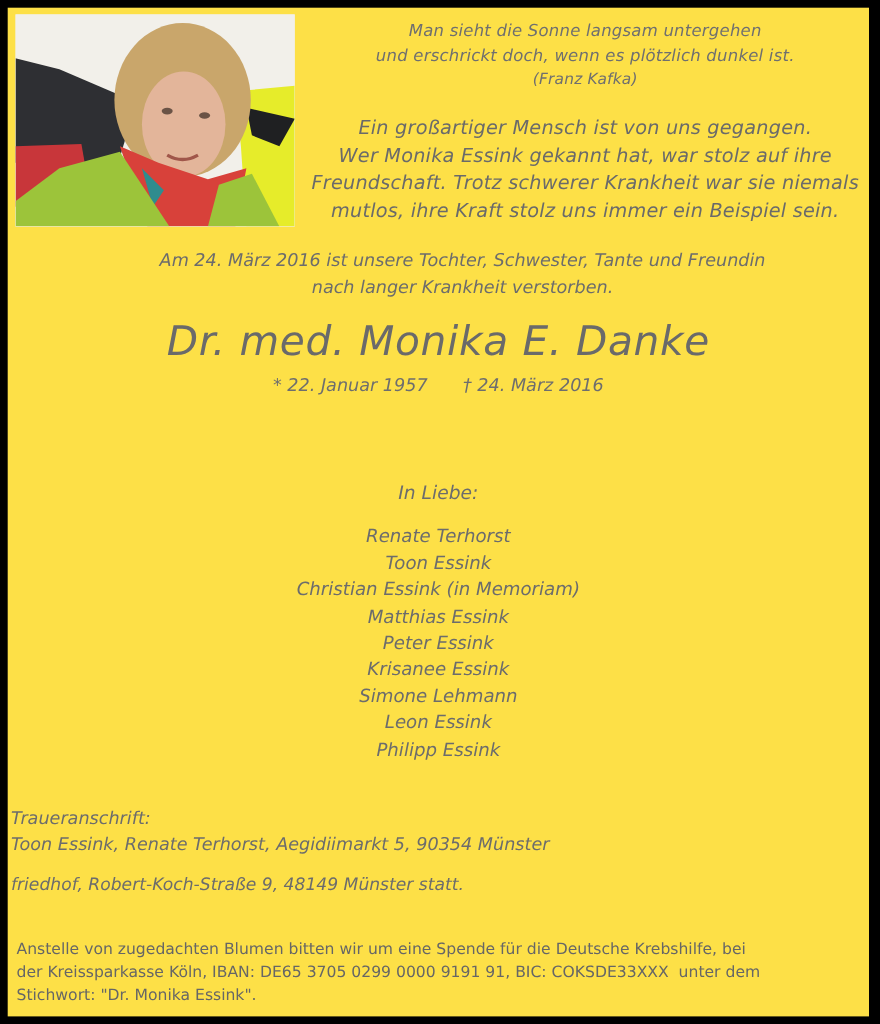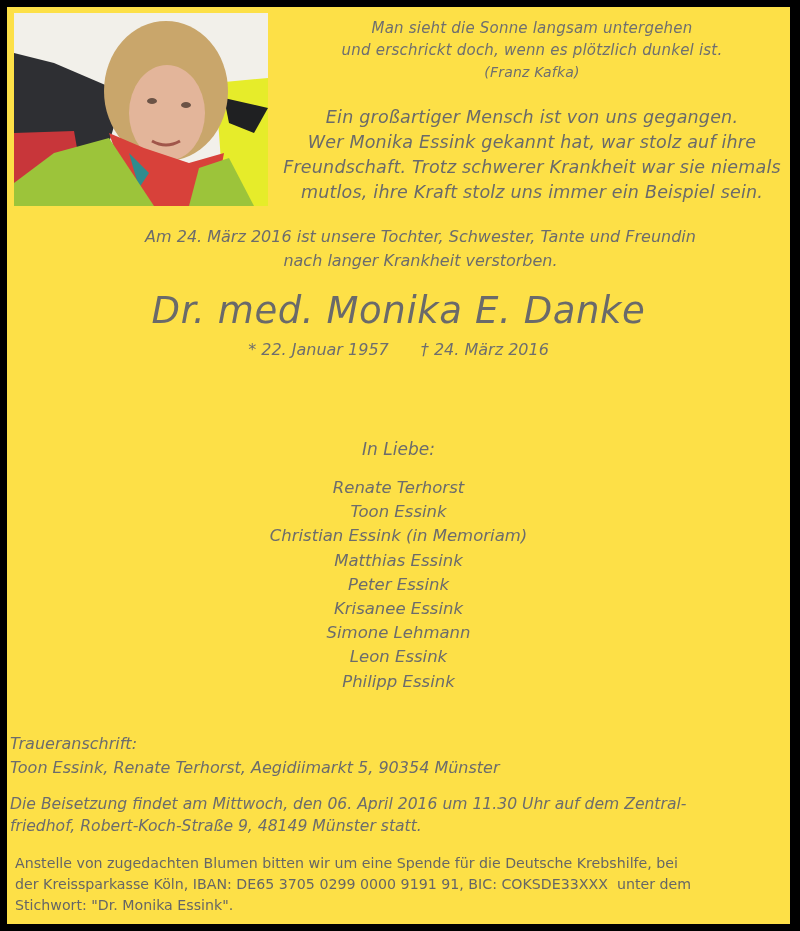--- a/index.html
+++ b/index.html
@@ -249,21 +249,20 @@
     <li>Leon Essink</li>
     <li>Philipp Essink</li>
   </ul>
 
   <div class="address">
     <span>Traueranschrift:</span>
     <span>Toon Essink, Renate Terhorst, Aegidiimarkt 5, 90354 Münster</span>
   </div>
 
   <div class="funeral">
-    <span>Die Beisetzung findet am Mittwoch, den 06. April 2016 um 11.30 Uhr auf dem Zentral-</span>
     <span>friedhof, Robert-Koch-Straße 9, 48149 Münster statt.</span>
   </div>
 
   <div class="donation">
     <span>Anstelle von zugedachten Blumen bitten wir um eine Spende für die Deutsche Krebshilfe, bei</span>
     <span style="white-space:pre">der Kreissparkasse Köln, IBAN: DE65 3705 0299 0000 9191 91, BIC: COKSDE33XXX  unter dem</span>
     <span>Stichwort: "Dr. Monika Essink".</span>
   </div>
 
 </div>

